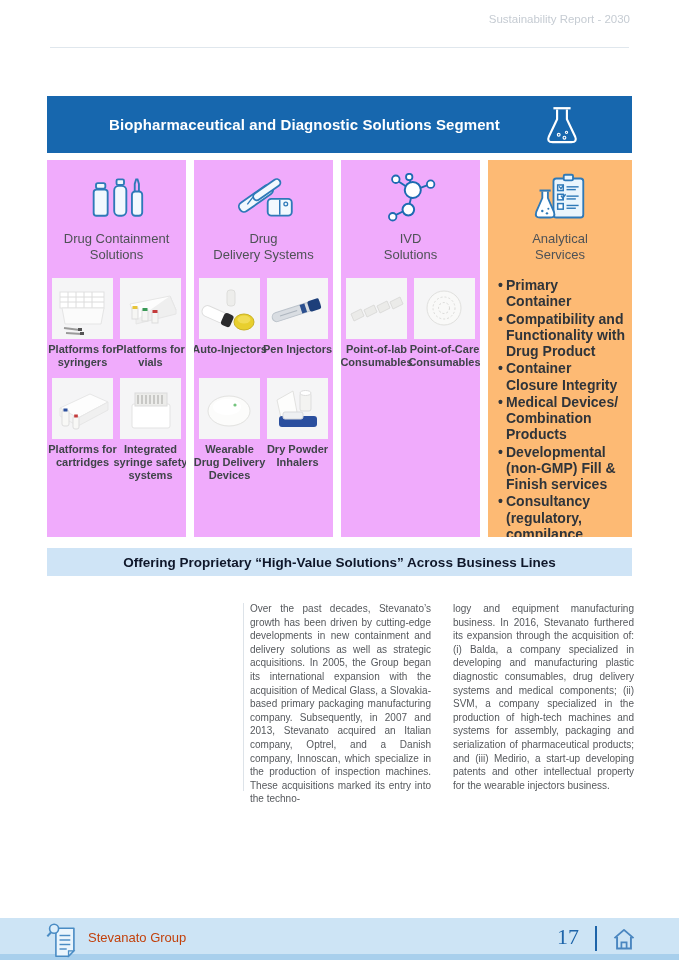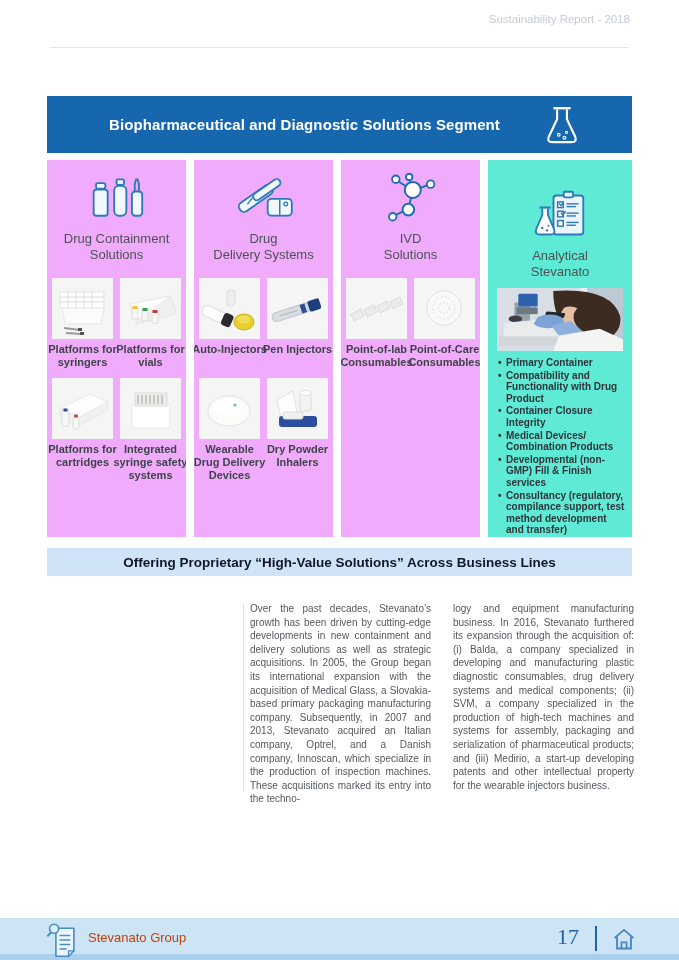--- a/index.html
+++ b/index.html
@@ -13,32 +13,32 @@
   
   .banner{position:absolute;left:47px;top:96px;width:585px;height:57px;background:#1767ae;}
   .banner-title{position:absolute;left:0;right:70px;top:0;bottom:0;display:flex;align-items:center;
         justify-content:center;color:#ffffff;font-weight:700;font-size:15px;letter-spacing:.1px;}
   .banner-flask{position:absolute;right:52px;top:7px;}
 
   
   .cols{position:absolute;left:47px;top:160px;width:585px;height:377px;display:flex;gap:8px;}
   .col{width:139px;height:377px;background:#f0abfc;box-sizing:border-box;padding:10px 5px 0;
        display:flex;flex-direction:column;align-items:center;overflow:hidden;}
-  .col.dark{width:144px;background:#5eead4;padding:27px 8px 0;}
+  .col.dark{width:144px;background:#fdba74;padding:10px 8px 0;}
   .col-icon{height:52px;display:flex;align-items:center;justify-content:center;margin-top:2px;}
   .col-title{margin-top:7px;text-align:center;font-size:13px;color:#4e5256;line-height:1.24;height:34px;}
   .tiles{display:grid;grid-template-columns:61px 61px;column-gap:7px;grid-auto-rows:100px;margin-top:13px;}
   .tile{width:61px;}
   .tile.center{grid-column:1 / span 2;justify-self:center;}
   .tile-img{width:61px;height:61px;background:#f5f5f6;display:block;}
   .tile-cap{margin:4px 0 0 -7.5px;width:76px;text-align:center;font-size:11px;font-weight:700;
             color:#3f4449;line-height:1.18;}
   .photo{width:126px;height:126px;margin-top:8px;display:block;}
   .bullets{list-style:none;margin:6px 0 0;padding:0 0 0 2px;width:100%;}
-  .bullets li{position:relative;font-size:10px;font-weight:600;color:#2f343a;line-height:1.16;
+  .bullets li{position:relative;font-size:14px;font-weight:600;color:#2f343a;line-height:1.16;
             padding-left:9px;margin-bottom:1px;}
   .bullets li::before{content:"•";position:absolute;left:1px;top:0;}
 
   
   .highlight{position:absolute;left:47px;top:548px;width:585px;height:28px;background:#cfe4f6;
             display:flex;align-items:center;justify-content:center;font-size:13.5px;font-weight:700;color:#0f172a;}
 
   
   .vrule{position:absolute;left:243px;top:603px;width:1px;height:188px;background:#dde3e9;}
   .bodycol{position:absolute;top:602px;width:181px;font-size:10px;line-height:13.6px;color:#55585c;
@@ -56,21 +56,21 @@
   .foot-div{position:absolute;left:595px;top:926px;width:2px;height:25px;background:#1d64a9;}
   .home{position:absolute;left:611px;top:926px;}
 
   svg{display:block;}
 </style>
 </head>
 <body>
 
 <div class="page">
 
-  <div class="hdr-label">Sustainability Report - 2018</div>
+  <div class="hdr-label">Sustainability Report - 2030</div>
   <div class="hdr-rule"></div>
 
   <div class="banner">
     <div class="banner-title">Biopharmaceutical and Diagnostic Solutions Segment</div>
     <span class="banner-flask">
       <svg width="36" height="44" viewBox="0 0 44 52">
         <path d="M16 7 v12 L6 40 q-3 7 4.5 7 h23 q7.5 0 4.5 -7 L28 19 V7" fill="none" stroke="#ffffff" stroke-width="2.6" stroke-linejoin="round"></path>
         <line x1="11.5" y1="5.5" x2="32.5" y2="5.5" stroke="#ffffff" stroke-width="2.8"></line>
         <circle cx="18" cy="38" r="1.7" fill="none" stroke="#ffffff" stroke-width="1.4"></circle>
         <circle cx="25" cy="41.5" r="1.7" fill="none" stroke="#ffffff" stroke-width="1.4"></circle>
@@ -305,21 +305,21 @@
           <path d="M30 24.5 l2 2.5 l3 -4" fill="none" stroke="#2e79b8" stroke-width="1.5"></path>
           <path d="M10 20 v7 L3.5 42 q-2 6 4 6 h11 q6 0 4 -6 L16 27 v-7" fill="#ffffff" stroke="#2e79b8" stroke-width="2" stroke-linejoin="round"></path>
           <line x1="7" y1="19" x2="19" y2="19" stroke="#2e79b8" stroke-width="2.2"></line>
           <circle cx="10" cy="41" r="1.3" fill="#2e79b8"></circle>
             <circle cx="15" cy="43.5" r="1.3" fill="#2e79b8"></circle>
             <circle cx="16.5" cy="38.5" r="1.1" fill="#2e79b8"></circle>
         </svg>
       </div>
       <div class="col-title">
         <div>Analytical</div>
-        <div>Stevanato</div>
+        <div>Services</div>
       </div>
       <svg class="photo" viewBox="0 0 130 130" preserveAspectRatio="none">
         <rect width="130" height="130" fill="#d7dee6"></rect>
         <rect x="92" width="38" height="130" fill="#bdc9d3"></rect>
         <rect x="86" width="7" height="130" fill="#edf1f4"></rect>
         <rect x="18" y="30" width="16" height="72" fill="#9aa1a8"></rect>
         <rect x="22" y="12" width="20" height="26" rx="2" fill="#2f62ae"></rect>
         <rect x="20" y="40" width="22" height="14" fill="#6e7880"></rect>
         <circle cx="19" cy="64" r="7" fill="#3a4046"></circle>
         <path d="M8 72 L62 62 L66 102 L6 106 Z" fill="#e9ebec"></path>

